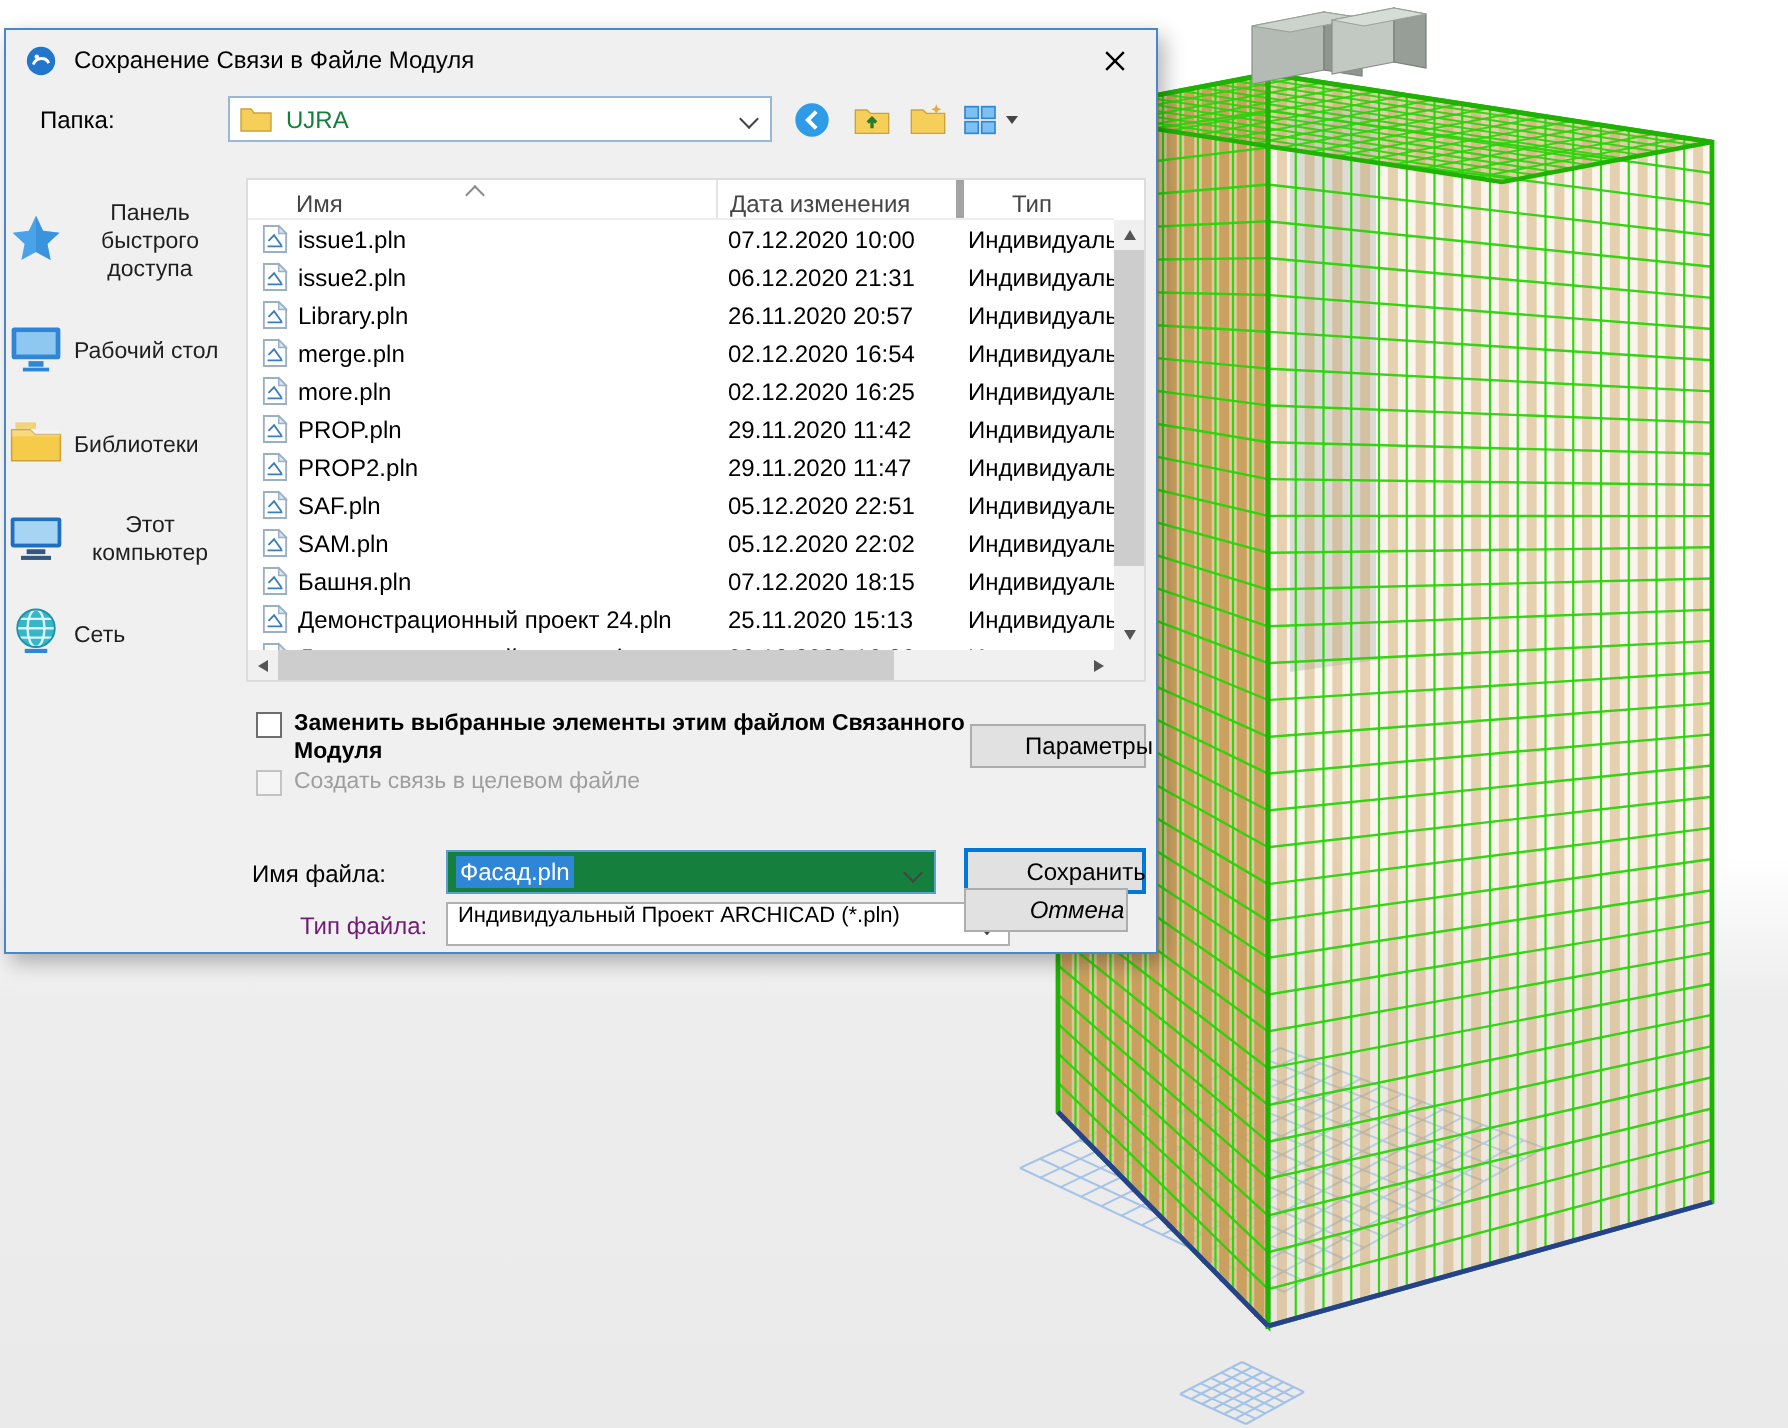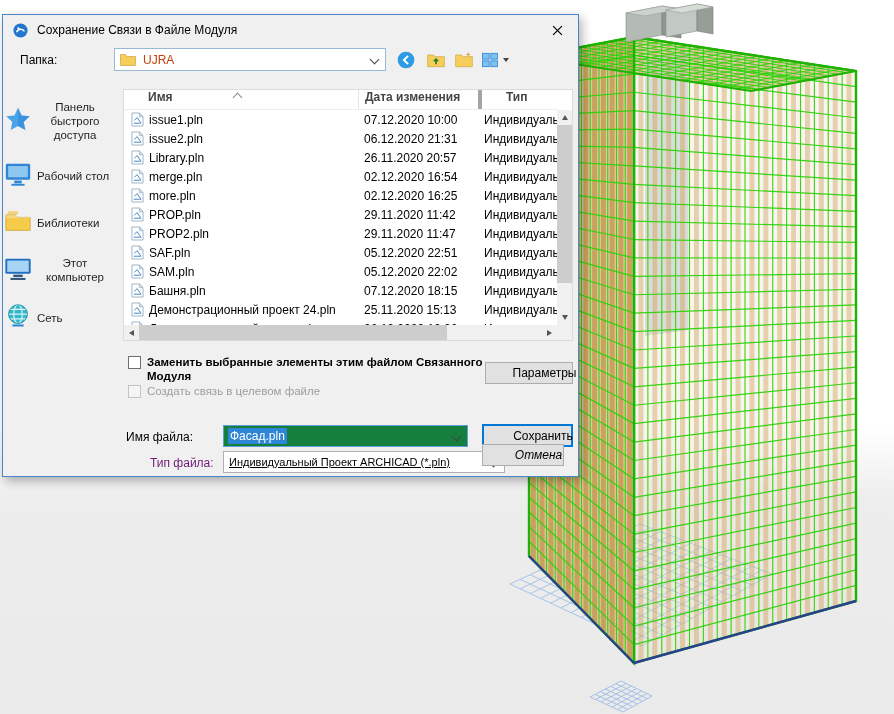--- a/index.html
+++ b/index.html
@@ -17,38 +17,38 @@
 .appicon svg{width:17px;height:17px;display:block;}
 .title{margin-left:8px;font-size:12px;color:#000;white-space:nowrap;}
 .closebtn{position:absolute;right:0;top:0;width:42px;height:30px;display:flex;align-items:center;justify-content:center;cursor:default;}
 .closebtn svg{width:11px;height:11px;display:block;}
 
 .toolbar{position:absolute;top:33px;left:0;right:0;height:24px;}
 .lbl-folder{position:absolute;left:17px;top:5px;font-size:12px;color:#000;}
 .folder-combo{position:absolute;left:111px;top:0;width:272px;height:23px;background:#fff;border:1px solid #99b8d6;display:flex;align-items:center;}
 .folder-combo .ficon{width:16px;height:13px;margin-left:5px;flex:0 0 16px;}
 .folder-combo .ficon svg{width:16px;height:13px;display:block;}
-.folder-combo .fval{margin-left:7px;font-size:12px;color:#c2410c;}
+.folder-combo .fval{margin-left:7px;font-size:12px;color:#15803d;}
 .chevd{width:7px;height:7px;border-right:1.4px solid #444;border-bottom:1.4px solid #444;transform:rotate(45deg);}
 .combo-chev{position:absolute;right:7px;top:7px;}
 .tbtn{position:absolute;top:0;width:24px;height:23px;display:flex;align-items:center;justify-content:center;}
 .tbtn svg{width:20px;height:20px;display:block;}
 .views-chev{position:absolute;left:500px;top:10px;border-left:3.5px solid transparent;border-right:3.5px solid transparent;border-top:4.5px solid #444;width:0;height:0;}
 
 
 .sidebar{position:absolute;left:0;top:82px;width:114px;display:flex;flex-direction:column;align-items:center;gap:17px;}
 .place{display:flex;align-items:center;width:100%;cursor:default;}
 .picon{width:30px;height:30px;}
 .picon svg{width:30px;height:30px;display:block;}
 .plabel{margin-top:3px;font-size:11.5px;color:#1f1f1f;text-align:center;line-height:14px;padding:0 4px;}
 
 
 .filelist{position:absolute;left:120px;top:74px;width:450px;height:252px;background:#fff;border:1px solid #dcdcdc;}
 .lheader{position:absolute;top:0;left:0;right:15px;height:20px;background:#fff;border-bottom:1px solid #ededed;display:flex;font-size:12px;color:#454545;}
-.hc{position:relative;display:flex;align-items:flex-start;font-weight:bold;}
+.hc{position:relative;display:flex;align-items:flex-end;}
 .hc-name{flex:0 0 234px;padding-left:24px;}
 .hc-date{flex:0 0 120px;padding-left:6px;border-left:1px solid #e4e4e4;}
 .hc-type{flex:1;padding-left:24px;border-left:4px solid #a3a3a3;}
 .sortcaret{position:absolute;left:110px;top:4px;width:7px;height:7px;border-left:1.2px solid #8a8a8a;border-top:1.2px solid #8a8a8a;transform:rotate(45deg);}
 .rows{position:absolute;top:20px;left:0;right:15px;bottom:15px;overflow:hidden;}
 .frow{display:flex;align-items:center;height:19px;font-size:12px;color:#000;cursor:default;}
 .cicon{flex:0 0 16px;margin-left:7px;width:16px;height:15px;}
 .cicon svg{width:13px;height:15px;display:block;}
 .cname{flex:0 0 210px;padding-left:2px;white-space:nowrap;overflow:hidden;}
 .cdate{flex:0 0 120px;padding-left:7px;white-space:nowrap;}
@@ -74,21 +74,21 @@
 .chk1 .txt{margin-left:6px;font-size:11.5px;font-weight:700;line-height:14px;width:348px;color:#000;}
 .chk2 .txt{margin-left:6px;font-size:11.5px;line-height:14px;color:#9e9e9e;}
 .btn{background:#e1e1e1;border:1px solid #adadad;font-size:12px;color:#000;display:flex;align-items:center;justify-content:center;font-family:"Liberation Sans",sans-serif;padding-left:31px;}
 .params-btn{position:absolute;left:482px;top:347px;width:88px;height:22px;}
 .save-btn{position:absolute;left:479px;top:409px;width:91px;height:23px;border:1px solid #0078d7;box-shadow:inset 0 0 0 1px #0078d7;}
 .cancel-btn{position:absolute;left:479px;top:429px;width:82px;height:22px;font-style:italic;}
 .fname-label{position:absolute;left:123px;top:415px;font-size:12px;color:#000;}
 .ftype-label{position:absolute;left:123px;top:441px;font-size:12px;color:#701a75;margin-left:24px;}
 .fname-input{position:absolute;left:220px;top:410px;width:245px;height:22px;background:#15803d;border:1px solid #5e9ed6;display:flex;align-items:center;}
 .sel{margin-left:4px;background:#2f86d6;color:#fff;font-size:12px;padding:1px 2px;}
-.ftype-combo{position:absolute;left:220px;top:436px;width:282px;height:22px;background:#fff;border:1px solid #b0b0b0;display:flex;align-items:center;text-decoration:underline;}
+.ftype-combo{position:absolute;left:220px;top:436px;width:282px;height:22px;background:#fff;border:1px solid #b0b0b0;display:flex;align-items:flex-start;}
 .ftype-combo .val{margin-left:5px;font-size:11px;color:#000;white-space:nowrap;overflow:hidden;padding-right:18px;}
 </style>
 </head>
 <body>
 
 <div class="screen">
 
   <svg id="model-svg" viewBox="0 0 894 714">
       <line x1="510" y1="584" x2="642" y2="646" stroke="#a3c2e8" stroke-width="1" opacity="0.95"></line>
       <line x1="510" y1="584" x2="640" y2="524" stroke="#a3c2e8" stroke-width="1" opacity="0.95"></line>

